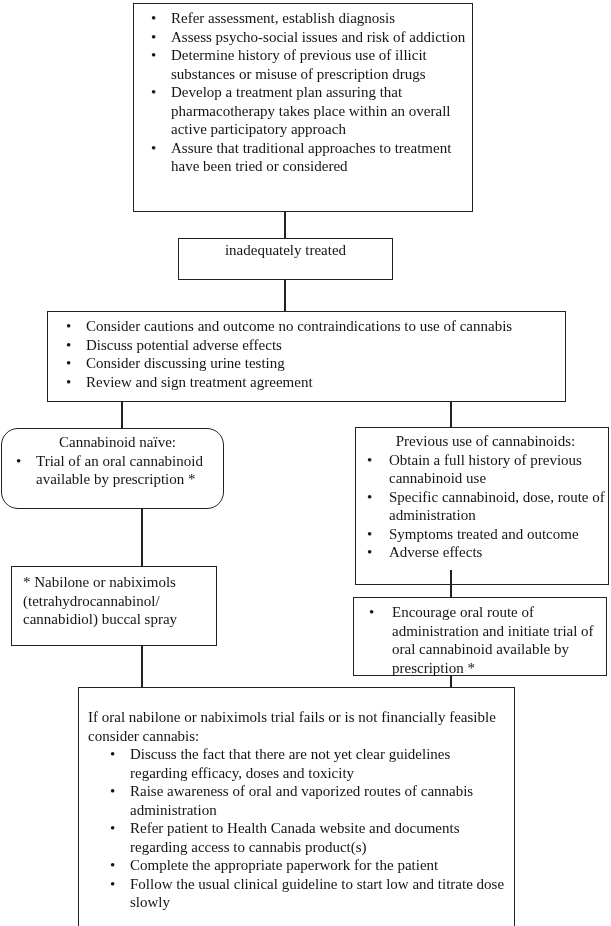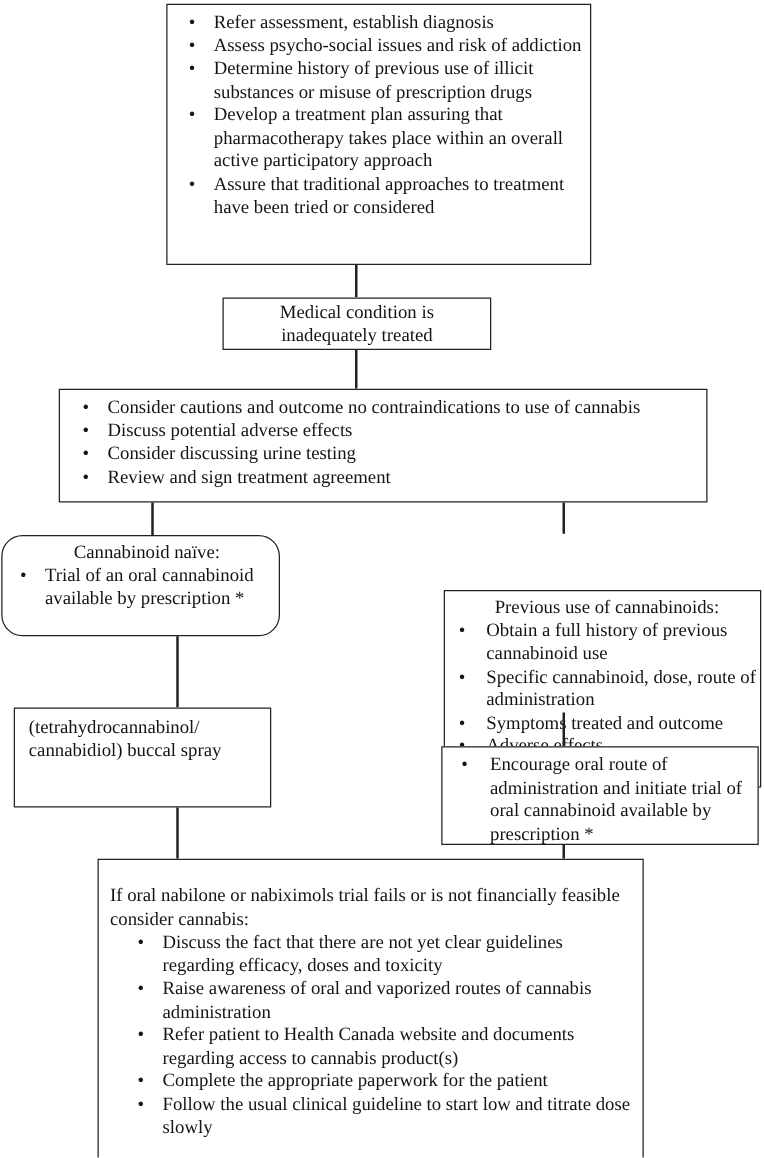--- a/index.html
+++ b/index.html
@@ -21,21 +21,21 @@
   .bullet-row { display: flex; align-items: flex-start; }
   .marker { flex: 0 0 22px; text-align: left; padding-left: 2px; }
   .btext { flex: 1 1 auto; }
   .line-row { display: block; }
 
   
   .assessment-box { left: 133px; top: 3px;  width: 340px; height: 209px; padding: 5px 2px 0 15px; }
   .condition-box  { left: 178px; top: 238px; width: 215px; height: 42px; padding-top: 2px; text-align: center; }
   .cautions-box   { left: 47px;  top: 311px; width: 519px; height: 91px; padding: 5px 4px 0 16px; }
   .naive-box      { left: 1px;   top: 428px; width: 223px; height: 81px; padding: 4px 2px 0 12px; border-radius: 17px; }
-  .previous-box   { left: 355px; top: 427px; width: 254px; height: 158px; padding: 4px 2px 0 9px; margin-top: 45px; }
+  .previous-box   { left: 355px; top: 427px; width: 254px; height: 158px; padding: 4px 2px 0 9px; }
   .previous-box .marker { flex-basis: 24px; }
   .nabilone-box   { left: 11px;  top: 566px; width: 206px; height: 80px; padding: 6px 8px 0 11px; }
   .encourage-box  { left: 353px; top: 597px; width: 254px; height: 79px; padding: 5px 2px 0 13px; }
   .encourage-box .marker { flex-basis: 25px; }
   .cannabis-box   { left: 78px;  top: 687px; width: 437px; height: 260px; padding: 20px 4px 0 9px; }
   .cannabis-box .bullets { padding-left: 20px; }
 
   .conn-1 { left: 284px; top: 212px; height: 26px; }
   .conn-2 { left: 284px; top: 280px; height: 31px; }
   .conn-3a { left: 121px; top: 402px; height: 26px; }
@@ -72,21 +72,20 @@
           <span class="marker">•</span>
           <span class="btext">Assure that traditional approaches to treatment have been tried or considered</span>
         </div>
       </div>
   </div>
 
   <div class="connector conn-1"></div>
 
   <div class="box condition-box">
     <div>
-        <div class="line-row">Medical condition is</div>
         <div class="line-row">inadequately treated</div>
       </div>
   </div>
 
   <div class="connector conn-2"></div>
 
   <div class="box cautions-box">
     <div class="bullets">
         <div class="bullet-row">
           <span class="marker">•</span>
@@ -139,20 +138,21 @@
           <span class="marker">•</span>
           <span class="btext">Adverse effects</span>
         </div>
       </div>
   </div>
 
   <div class="connector conn-4"></div>
 
   <div class="box nabilone-box">
     <div>
+        <div class="line-row">* Nabilone or nabiximols</div>
         <div class="line-row">(tetrahydrocannabinol/</div>
         <div class="line-row">cannabidiol) buccal spray</div>
       </div>
   </div>
 
   <div class="connector conn-5"></div>
 
   <div class="box encourage-box">
     <div class="bullets">
         <div class="bullet-row">

